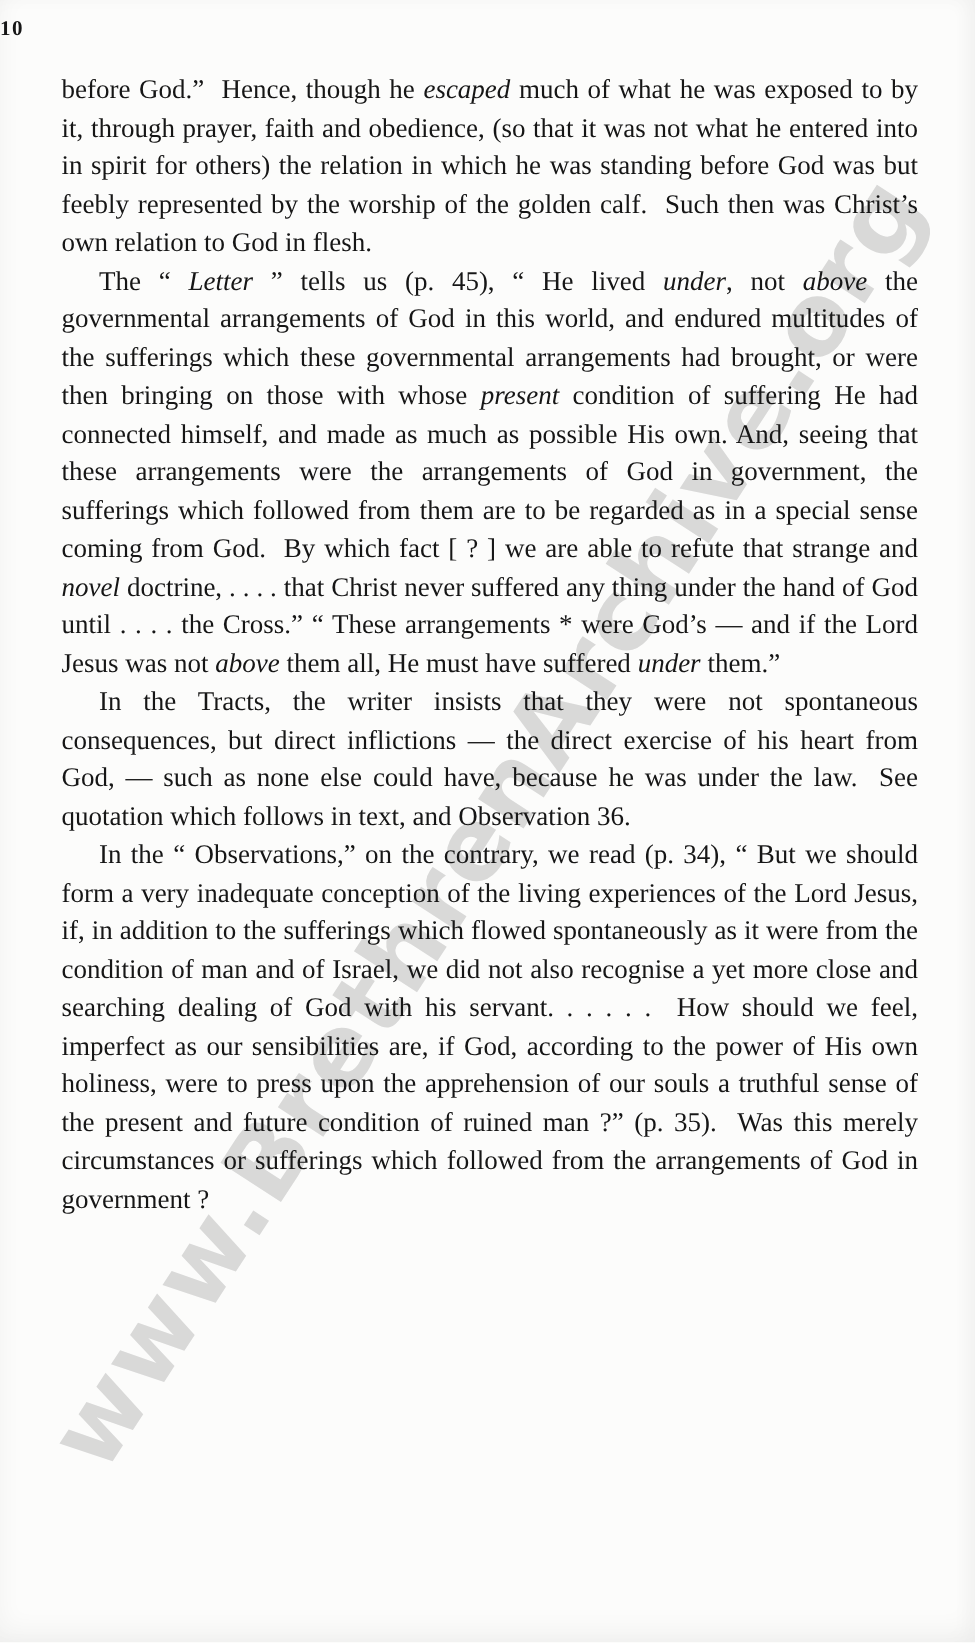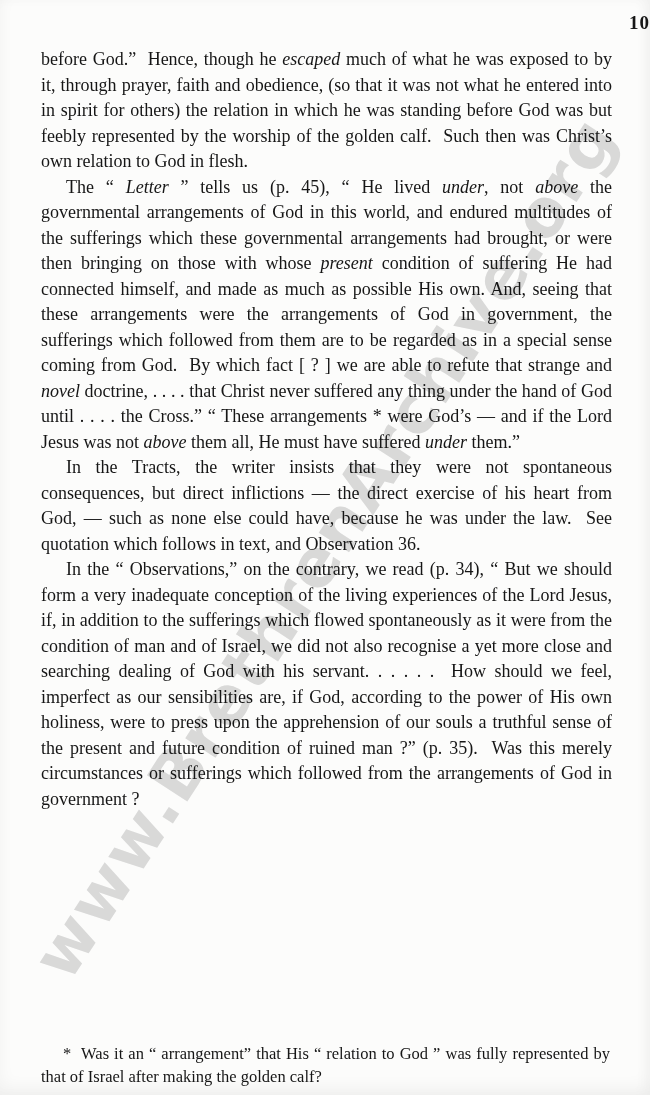--- a/index.html
+++ b/index.html
@@ -35,22 +35,22 @@
     white-space: nowrap;
     color: rgba(125, 125, 125, 0.28);
     user-select: none;
     z-index: 0;
   }
   .page-number {
     position: absolute;
     top: 12px;
     left: 0;
     right: 0;
-    text-align: right;
-    font-size: 19px;
+    text-align: left;
+    font-size: 14px;
     font-weight: 700;
     letter-spacing: 1px;
     z-index: 1;
   }
   .body-text {
     position: absolute;
     top: 47px;
     left: 41px;
     right: 38px;
     font-size: 18px;
@@ -85,14 +85,13 @@
 
 <div class="page">
   <div class="watermark">www.BrethrenArchive.org</div>
   <div class="page-number">10</div>
   <div class="body-text">
       <p class="para"><span>before God.”&nbsp; Hence, though he </span><span class="it">escaped</span><span> much of what he was exposed to by it, through prayer, faith and obedience, (so that it was not what he entered into in spirit for others) the relation in which he was standing before God was but feebly represented by the worship of the golden calf.&nbsp; Such then was Christ’s own relation to God in flesh.</span></p>
       <p class="para indent"><span>The “ </span><span class="it">Letter</span><span> ” tells us (p. 45), “ He lived </span><span class="it">under</span><span>, not </span><span class="it">above</span><span> the governmental arrangements of God in this world, and endured multitudes of the sufferings which these governmental arrangements had brought, or were then bringing on those with whose </span><span class="it">present</span><span> condition of suffering He had connected himself, and made as much as possible His own. And, seeing that these arrangements were the arrangements of God in government, the sufferings which followed from them are to be regarded as in a special sense coming from God.&nbsp; By which fact [ ? ] we are able to refute that strange and </span><span class="it">novel</span><span> doctrine, . . . . that Christ never suffered any thing under the hand of God until . . . . the Cross.” “ These arrangements * were God’s — and if the Lord Jesus was not </span><span class="it">above</span><span> them all, He must have suffered </span><span class="it">under</span><span> them.”</span></p>
       <p class="para indent"><span>In the Tracts, the writer insists that they were not spontaneous consequences, but direct inflictions — the direct exercise of his heart from God, — such as none else could have, because he was under the law.&nbsp; See quotation which follows in text, and Observation 36.</span></p>
       <p class="para indent"><span>In the “ Observations,” on the contrary, we read (p. 34), “ But we should form a very inadequate conception of the living experiences of the Lord Jesus, if, in addition to the sufferings which flowed spontaneously as it were from the condition of man and of Israel, we did not also recognise a yet more close and searching dealing of God with his servant. . . . . .&nbsp; How should we feel, imperfect as our sensibilities are, if God, according to the power of His own holiness, were to press upon the apprehension of our souls a truthful sense of the present and future condition of ruined man ?” (p. 35).&nbsp; Was this merely circumstances or sufferings which followed from the arrangements of God in government ?</span></p>
     </div>
-  <div class="footnote"><span>*&nbsp; Was it an “ arrangement” that His “ relation to God ” was fully represented by that of Israel after making the golden calf?</span></div>
 </div>
 
 </body></html>

